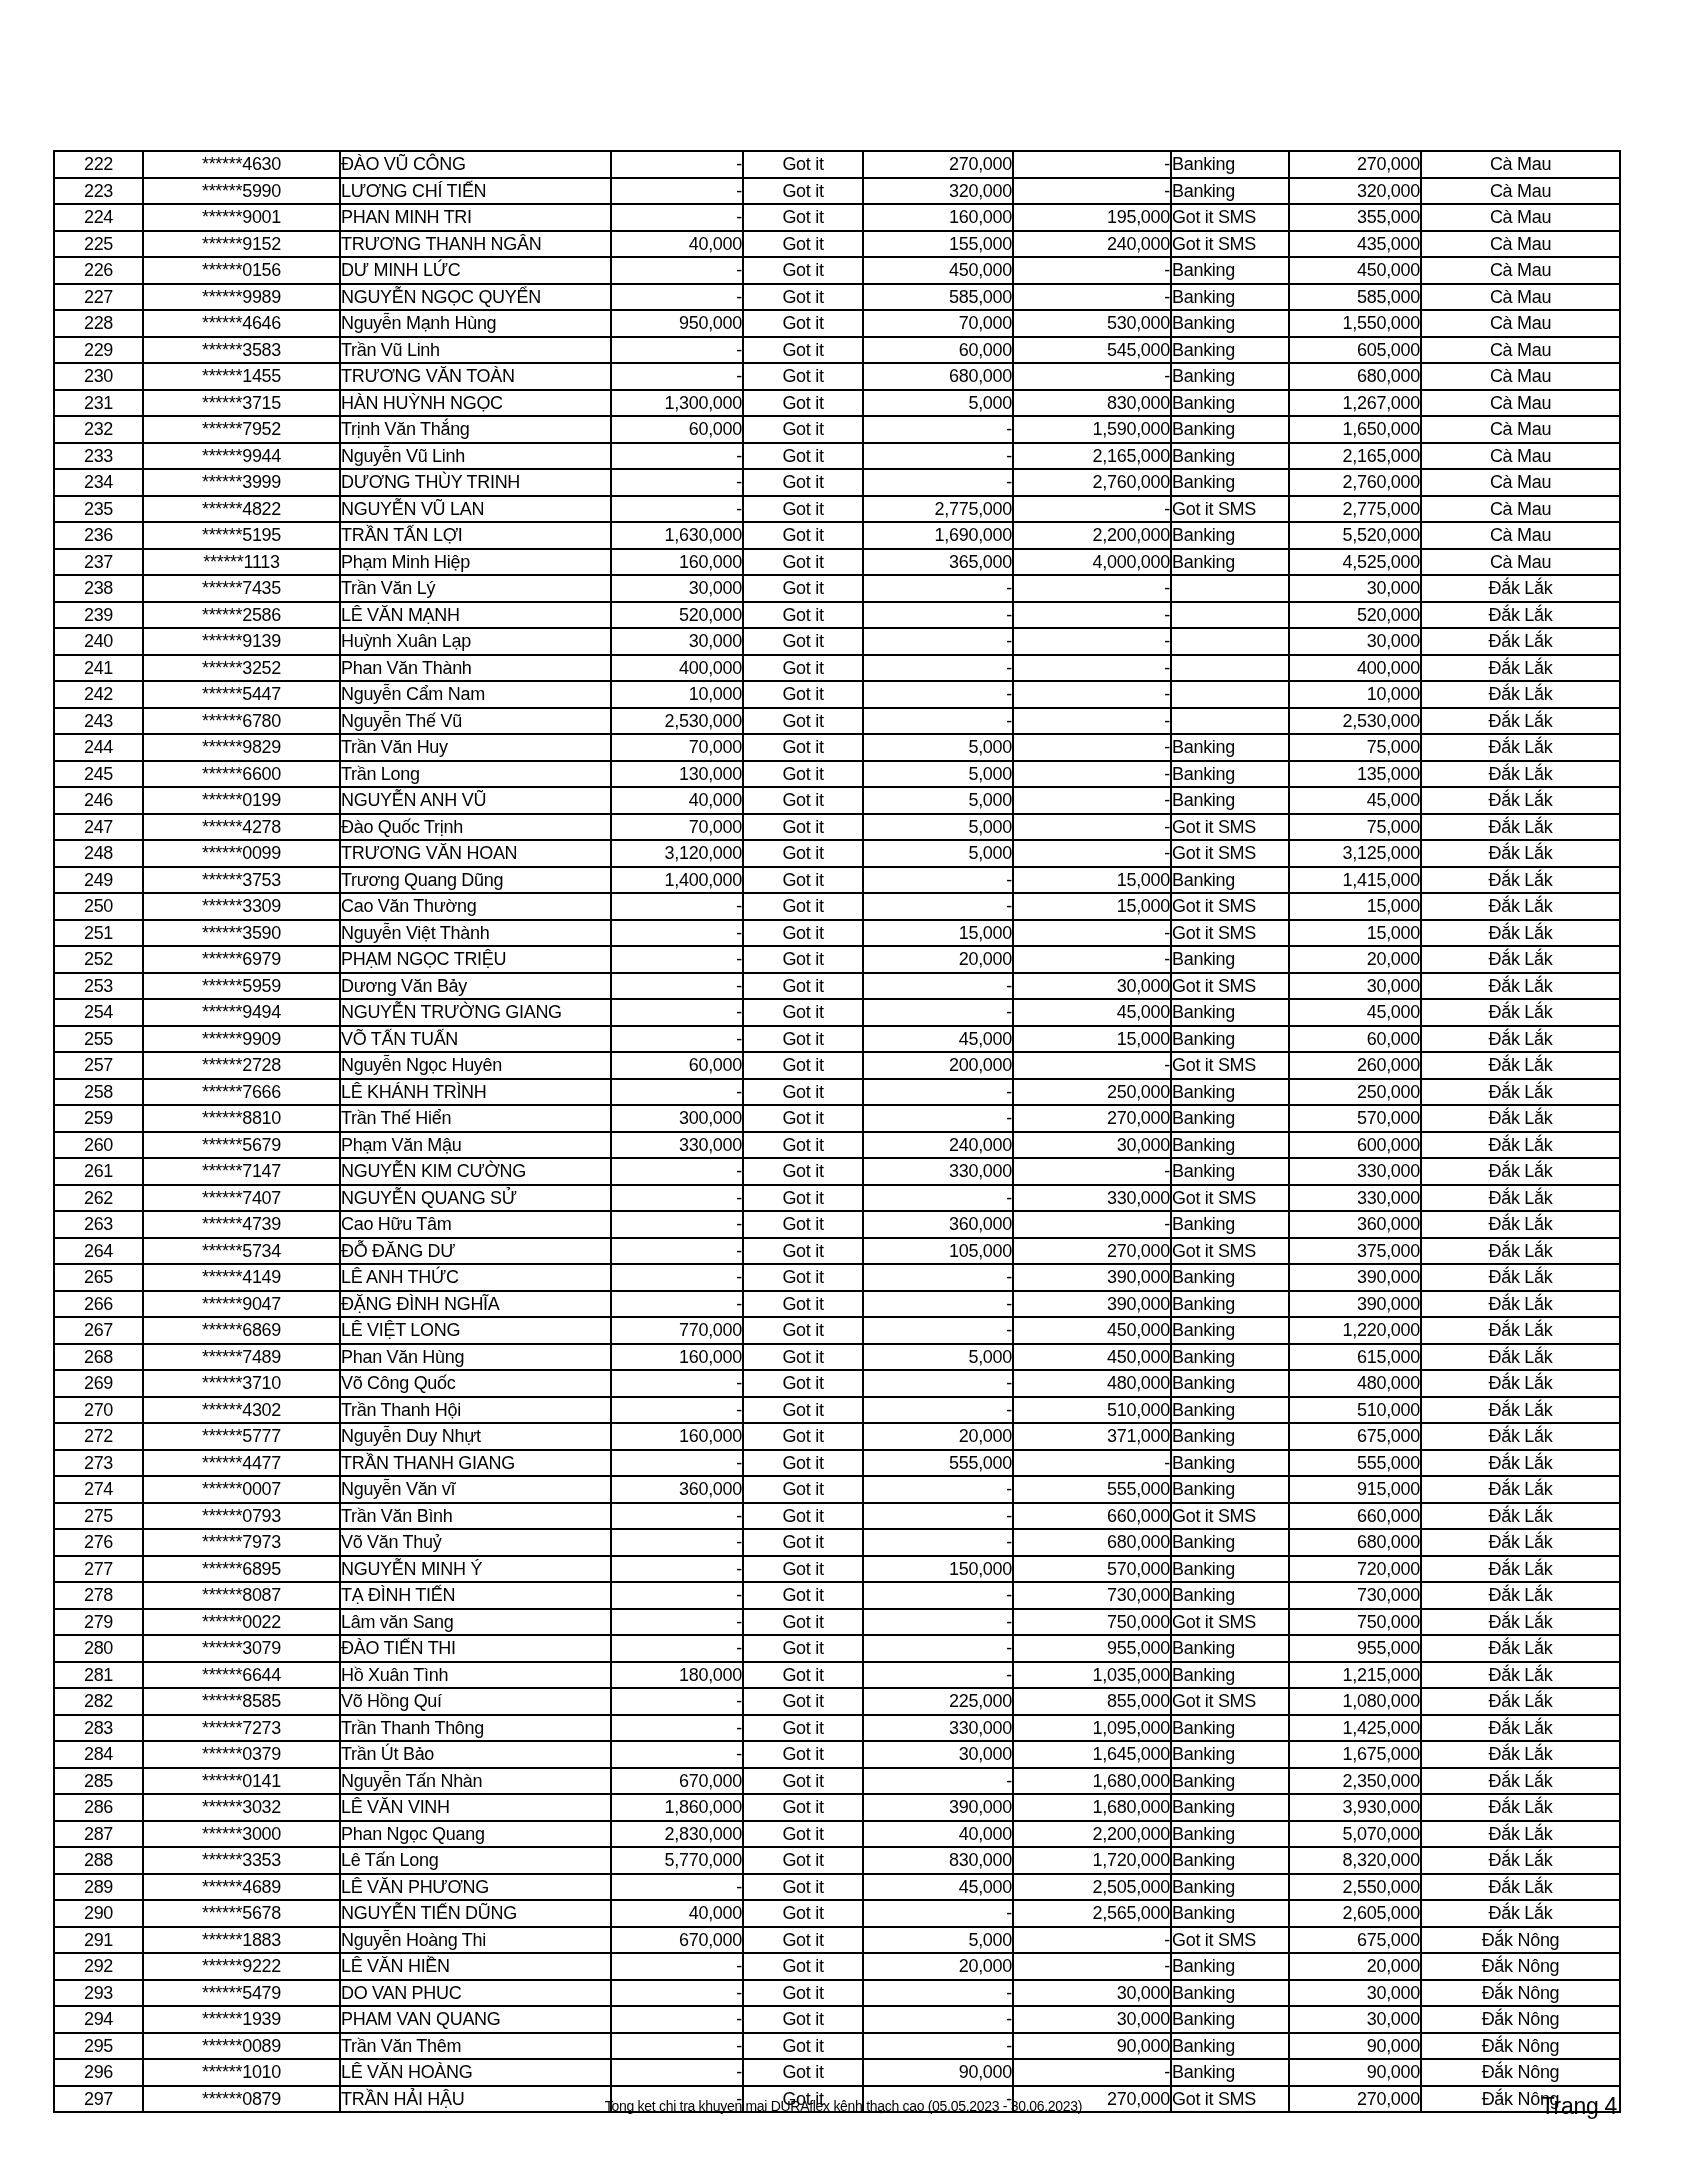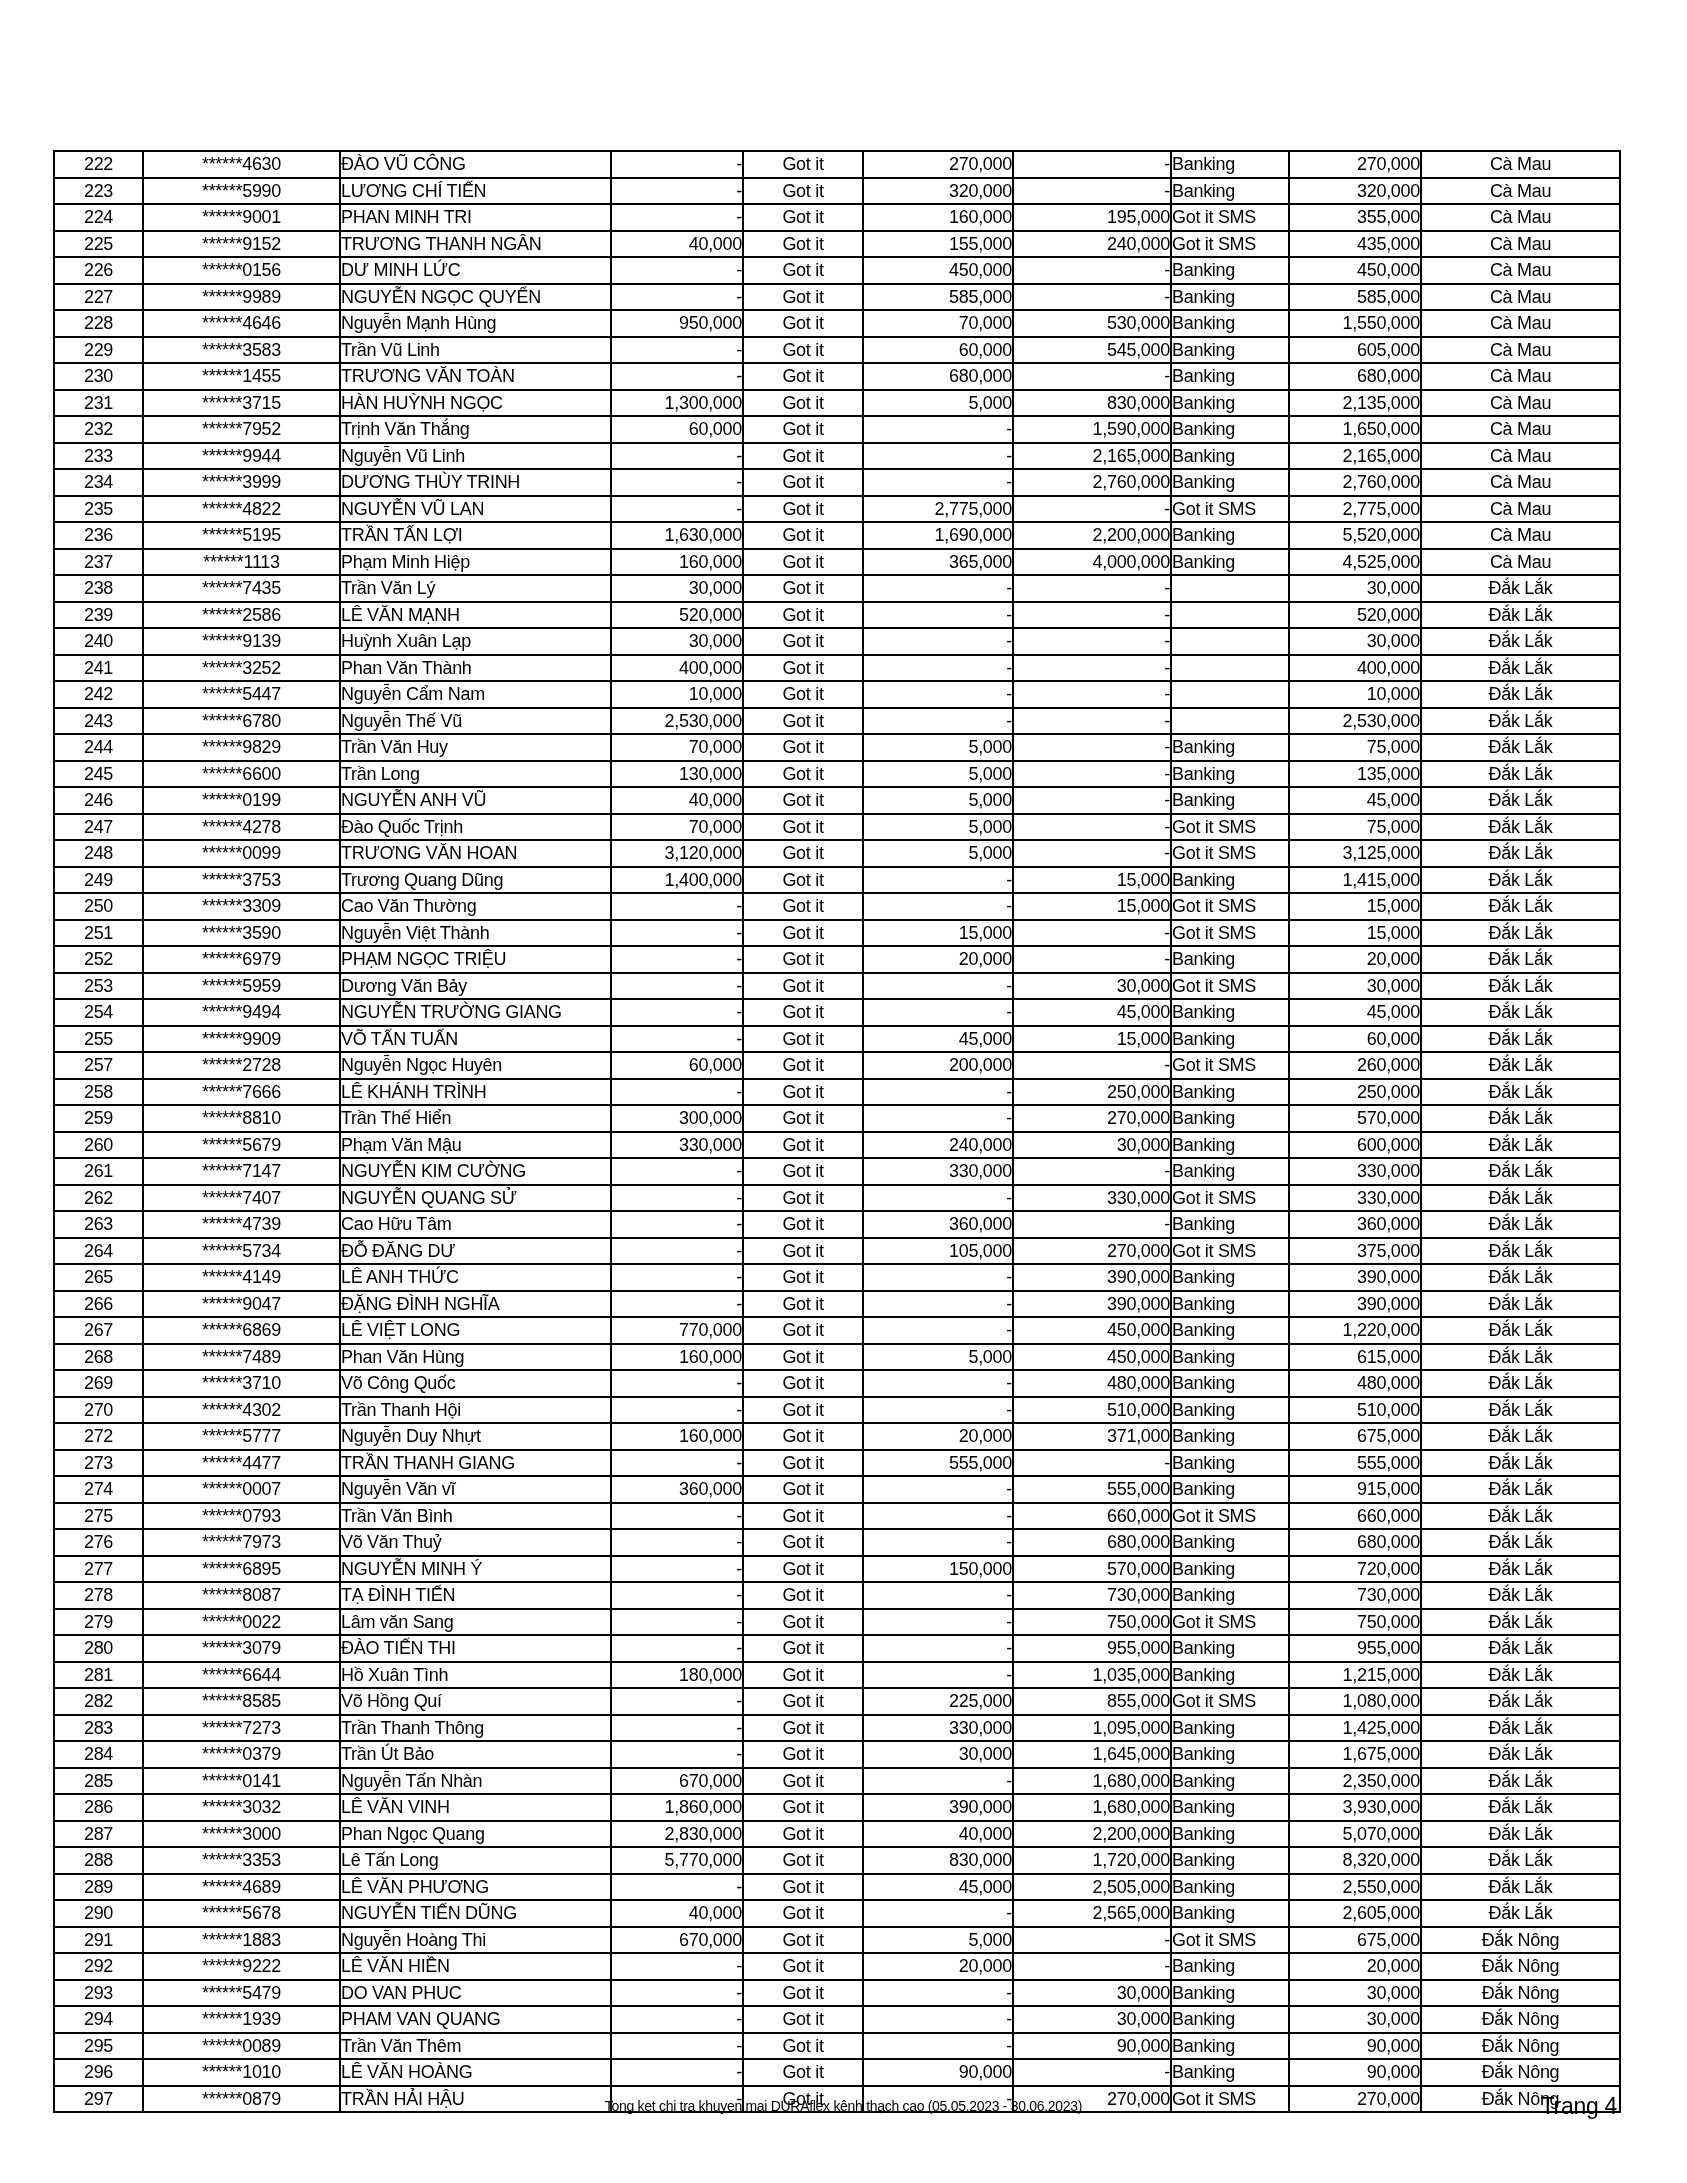--- a/index.html
+++ b/index.html
@@ -203,21 +203,21 @@
         </tr>
         <tr>
           <td class="al-c">231</td>
           <td class="al-c">******3715</td>
           <td class="al-l">HÀN HUỲNH NGỌC</td>
           <td class="al-r">1,300,000</td>
           <td class="al-c">Got it</td>
           <td class="al-r">5,000</td>
           <td class="al-r">830,000</td>
           <td class="al-l">Banking</td>
-          <td class="al-r">2,135,000</td>
+          <td class="al-r">1,267,000</td>
           <td class="al-c">Cà Mau</td>
         </tr>
         <tr>
           <td class="al-c">232</td>
           <td class="al-c">******7952</td>
           <td class="al-l">Trịnh Văn Thắng</td>
           <td class="al-r">60,000</td>
           <td class="al-c">Got it</td>
           <td class="al-r dash">-</td>
           <td class="al-r">1,590,000</td>

